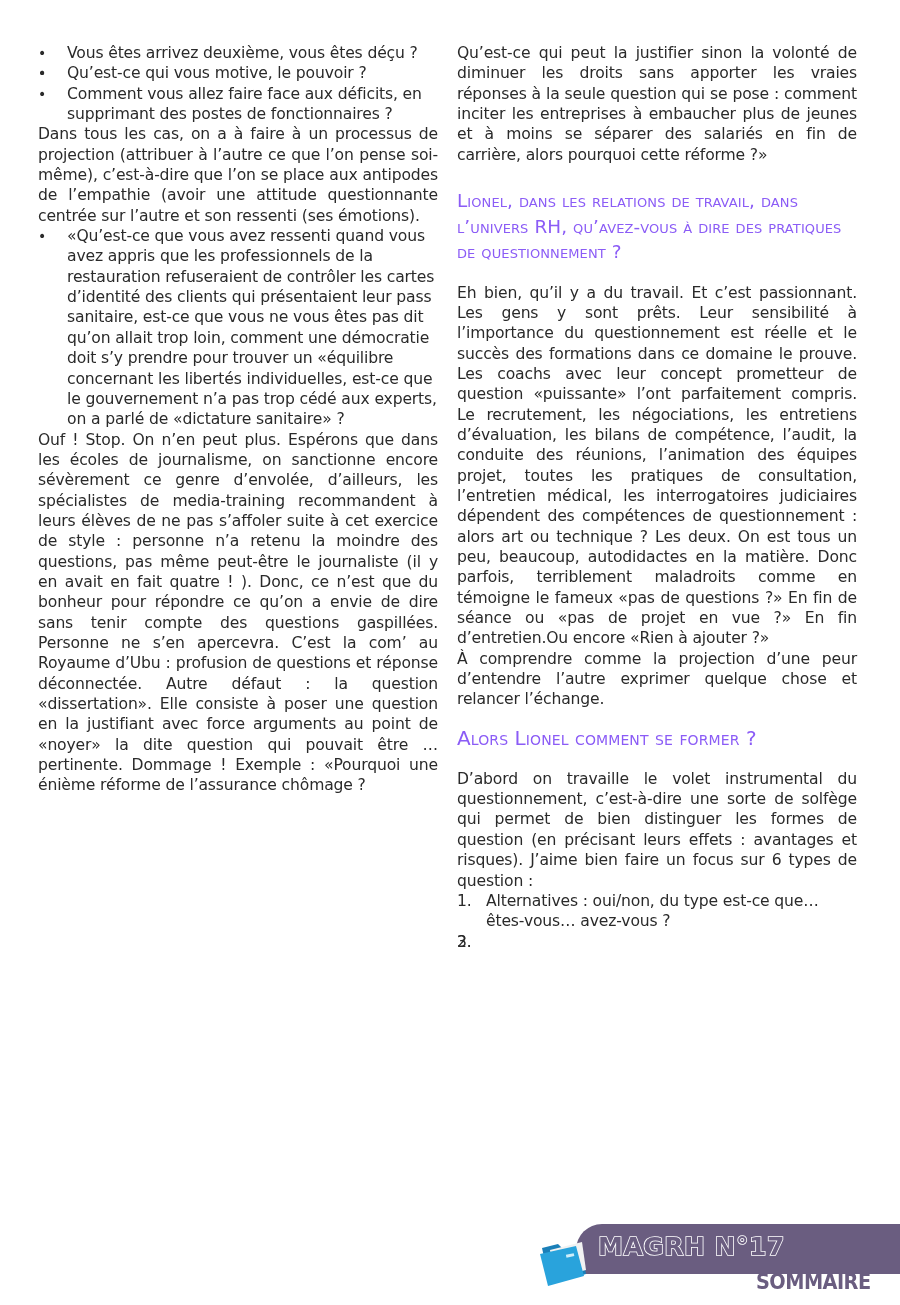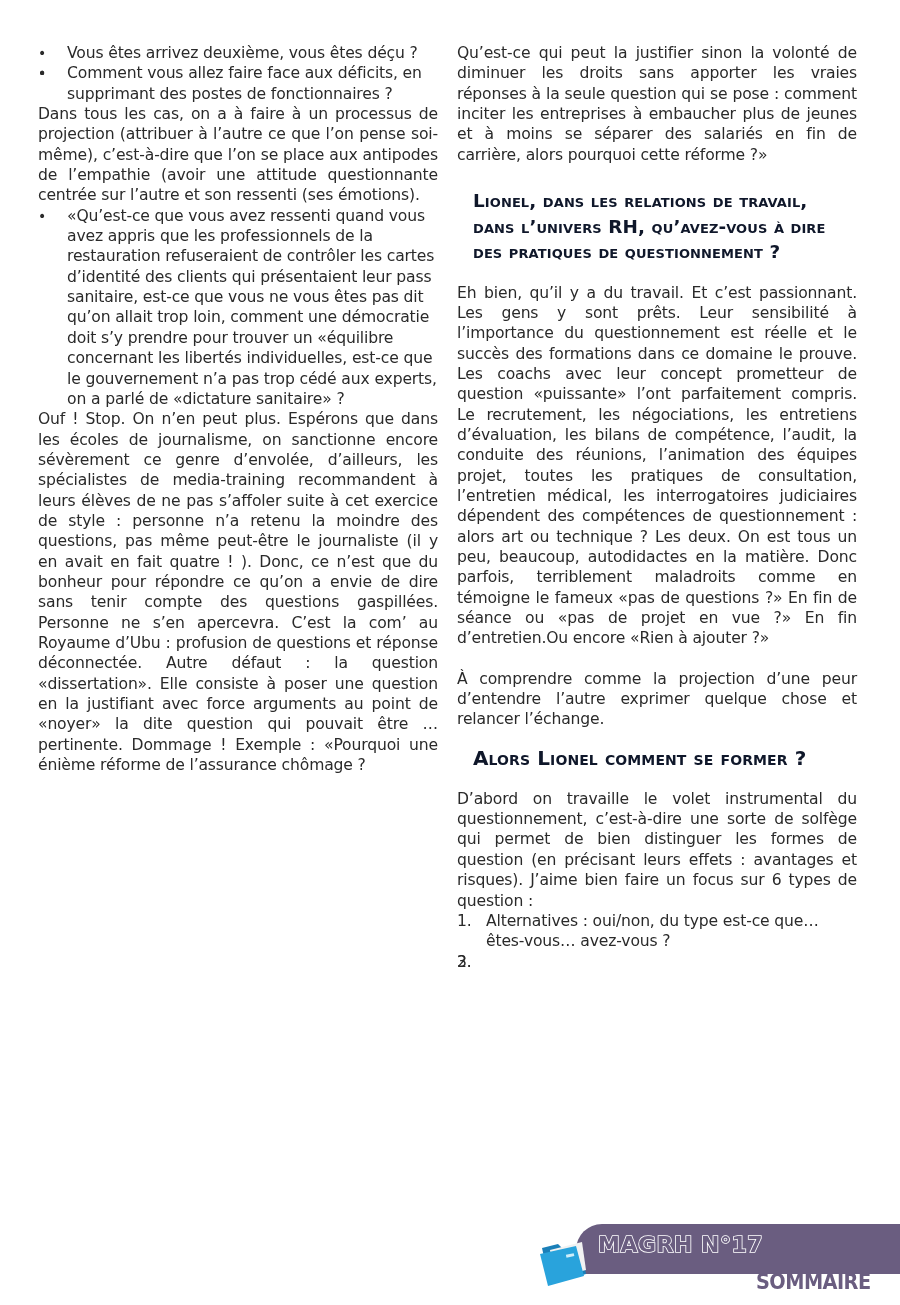--- a/index.html
+++ b/index.html
@@ -8,60 +8,60 @@
   .col { position: absolute; top: 43px; width: 400px; }
   .col-left { left: 38px; }
   .col-right { left: 457px; }
   p, li { font-size: 15.6px; line-height: 20.35px; margin: 0; letter-spacing: -0.15px; }
   p.just { text-align: justify; }
   p.gap { }
   ul.bullets, ol.numbers { margin: 0; padding: 0; list-style: none; }
   ul.bullets li, ol.numbers li { position: relative; padding-left: 29px; }
   ul.bullets li .mark { position: absolute; left: 0; top: 0; width: 10px; font-size: 14px; }
   ol.numbers li .mark { position: absolute; left: 0; top: 0; }
-  h2 { font-family: "DejaVu Sans", sans-serif; font-weight: bold; color: #0f172a;
-       font-variant: small-caps; font-size: 20px; line-height: 25px; margin: 16px; letter-spacing: 0.1px; }
+  h2 { font-family: "DejaVu Sans", sans-serif; font-weight: normal; color: #8b5cf6;
+       font-variant: small-caps; font-size: 20px; line-height: 25px; margin: 0; letter-spacing: 0.1px; }
   h2.small { font-size: 18.4px; line-height: 25.5px; }
   .h-left-1 { margin-top: 24px; margin-bottom: 18px; }
   .h-right-1 { margin-top: 23px; margin-bottom: 18px; }
   .h-right-2 { margin-top: 16px; margin-bottom: 18px; }
   .h-right-3 { margin-top: 18px; margin-bottom: 8px; }
   .sub-bullets { margin-top: 9px; margin-bottom: 9px; }
   .footer { position: absolute; left: 536px; top: 1222px; width: 364px; height: 83px; }
   .band { position: absolute; left: 40px; top: 2px; width: 324px; height: 50px; background: #6a5d80;
           border-top-left-radius: 26px; border-bottom-left-radius: 6px; }
   .band-title { position: absolute; left: 62px; top: 10px; font-family: "DejaVu Sans", sans-serif;
-                font-weight: bold; font-size: 22px; color: #6a5d80; letter-spacing: 0.5px;
+                font-weight: bold; font-size: 25px; color: #6a5d80; letter-spacing: 0.5px;
                 -webkit-text-stroke: 1.6px #ffffff; paint-order: stroke fill; }
   .sommaire { position: absolute; left: 220px; top: 48px; font-family: "DejaVu Sans", sans-serif;
               font-weight: bold; font-size: 21px; color: #6a5d80; letter-spacing: -0.6px; transform: scaleX(0.92); transform-origin: left; }
   .folder { position: absolute; left: 0; top: 12px; width: 56px; height: 52px; }
 </style>
 </head>
 <body>
 
 <div class="col col-left">
   <ul class="bullets">
     <li><span class="mark">•</span><span>Vous êtes arrivez deuxième, vous êtes déçu ?</span></li>
     <li><span class="mark">•</span></li>
-    <li><span class="mark">•</span></li>
+    <li><span class="mark">•</span><span>Qu’est-ce qui vous motive, le pouvoir ?</span></li>
     <li><span class="mark">•</span><span>Comment vous allez faire face aux déficits, en supprimant des postes de fonctionnaires ?</span></li>
   </ul>
   <p class="just gap">Dans tous les cas, on a à faire à un processus de projection (attribuer à l’autre ce que l’on pense soi-même), c’est-à-dire que l’on se place aux antipodes de l’empathie (avoir une attitude questionnante centrée sur l’autre et son ressenti (ses émotions).</p>
   <ul class="bullets sub-bullets">
     <li><span class="mark">•</span><span>«Qu’est-ce que vous avez ressenti quand vous avez appris que les professionnels de la restauration refuseraient de contrôler les cartes d’identité des clients qui présentaient leur pass sanitaire, est-ce que vous ne vous êtes pas dit qu’on allait trop loin, comment une démocratie doit s’y prendre pour trouver un «équilibre concernant les libertés individuelles, est-ce que le gouvernement n’a pas trop cédé aux experts, on a parlé de «dictature sanitaire» ?</span></li>
   </ul>
   <p class="just">Ouf ! Stop. On n’en peut plus. Espérons que dans les écoles de journalisme, on sanctionne encore sévèrement ce genre d’envolée, d’ailleurs, les spécialistes de media-training recommandent à leurs élèves de ne pas s’affoler suite à cet exercice de style : personne n’a retenu la moindre des questions, pas même peut-être le journaliste (il y en avait en fait quatre ! ). Donc, ce n’est que du bonheur pour répondre ce qu’on a envie de dire sans tenir compte des questions gaspillées. Personne ne s’en apercevra. C’est la com’ au Royaume d’Ubu : profusion de questions et réponse déconnectée. Autre défaut : la question «dissertation». Elle consiste à poser une question en la justifiant avec force arguments au point de «noyer» la dite question qui pouvait être … pertinente. Dommage ! Exemple : «Pourquoi une énième réforme de l’assurance chômage ?</p>
 </div>
 
 <div class="col col-right">
   <p class="just">Qu’est-ce qui peut la justifier sinon la volonté de diminuer les droits sans apporter les vraies réponses à la seule question qui se pose : comment inciter les entreprises à embaucher plus de jeunes et à moins se séparer des salariés en fin de carrière, alors pourquoi cette réforme ?»</p>
   <h2 class="small h-right-1">Lionel, dans les relations de travail, dans l’univers RH, qu’avez-vous à dire des pratiques de questionnement ?</h2>
   <p class="just">Eh bien, qu’il y a du travail. Et c’est passionnant. Les gens y sont prêts. Leur sensibilité à l’importance du questionnement est réelle et le succès des formations dans ce domaine le prouve. Les coachs avec leur concept prometteur de question «puissante» l’ont parfaitement compris. Le recrutement, les négociations, les entretiens d’évaluation, les bilans de compétence, l’audit, la conduite des réunions, l’animation des équipes projet, toutes les pratiques de consultation, l’entretien médical, les interrogatoires judiciaires dépendent des compétences de questionnement : alors art ou technique ? Les deux. On est tous un peu, beaucoup, autodidactes en la matière. Donc parfois, terriblement maladroits comme en témoigne le fameux «pas de questions ?» En fin de séance ou «pas de projet en vue ?» En fin d’entretien.Ou encore «Rien à ajouter ?»</p>
-  <p class="just" style="margin-top:20px">À comprendre comme la projection d’une peur d’entendre l’autre exprimer quelque chose et relancer l’échange.</p>
+  <p class="just" style="">À comprendre comme la projection d’une peur d’entendre l’autre exprimer quelque chose et relancer l’échange.</p>
   <h2 class="h-right-2">Alors Lionel comment se former ?</h2>
   <p class="just">D’abord on travaille le volet instrumental du questionnement, c’est-à-dire une sorte de solfège qui permet de bien distinguer les formes de question (en précisant leurs effets : avantages et risques). J’aime bien faire un focus sur 6 types de question :</p>
   <ol class="numbers">
     <li><span class="mark">1.</span><span>Alternatives : oui/non, du type est-ce que… êtes-vous… avez-vous ?</span></li>
     <li><span class="mark">2.</span></li>
     <li><span class="mark">3.</span></li>
   </ol>
 </div>
 
 <div class="footer">

